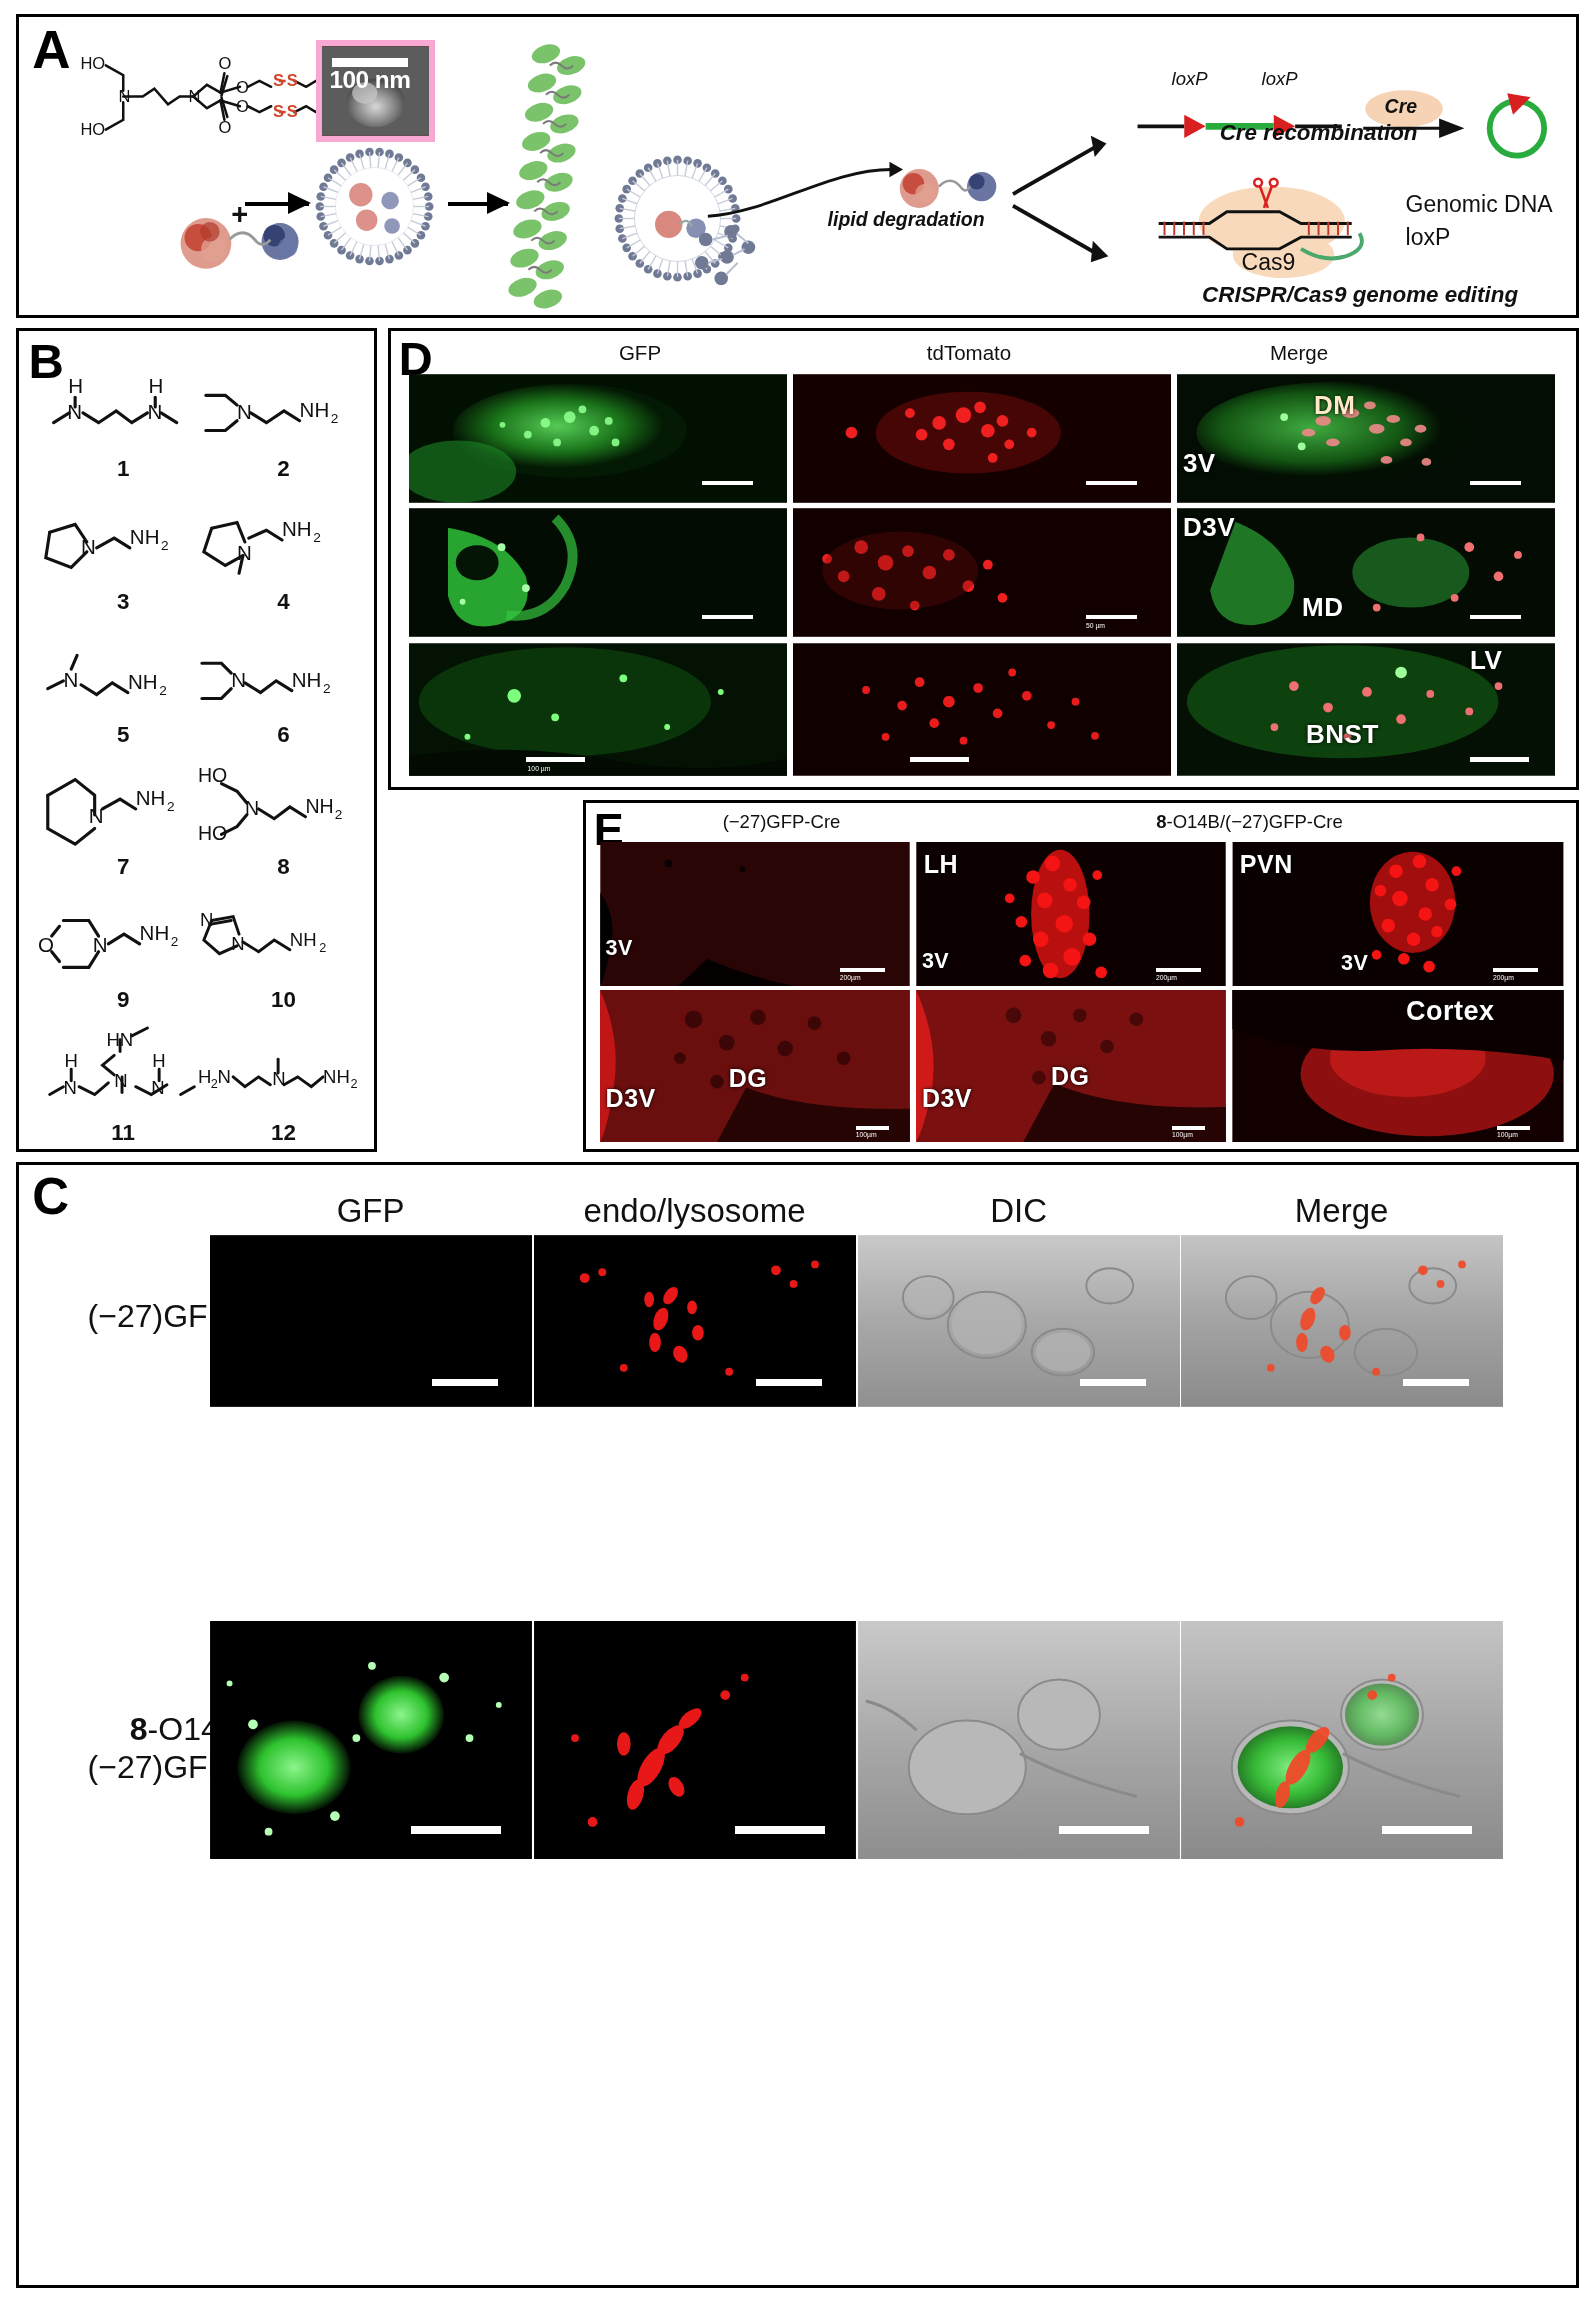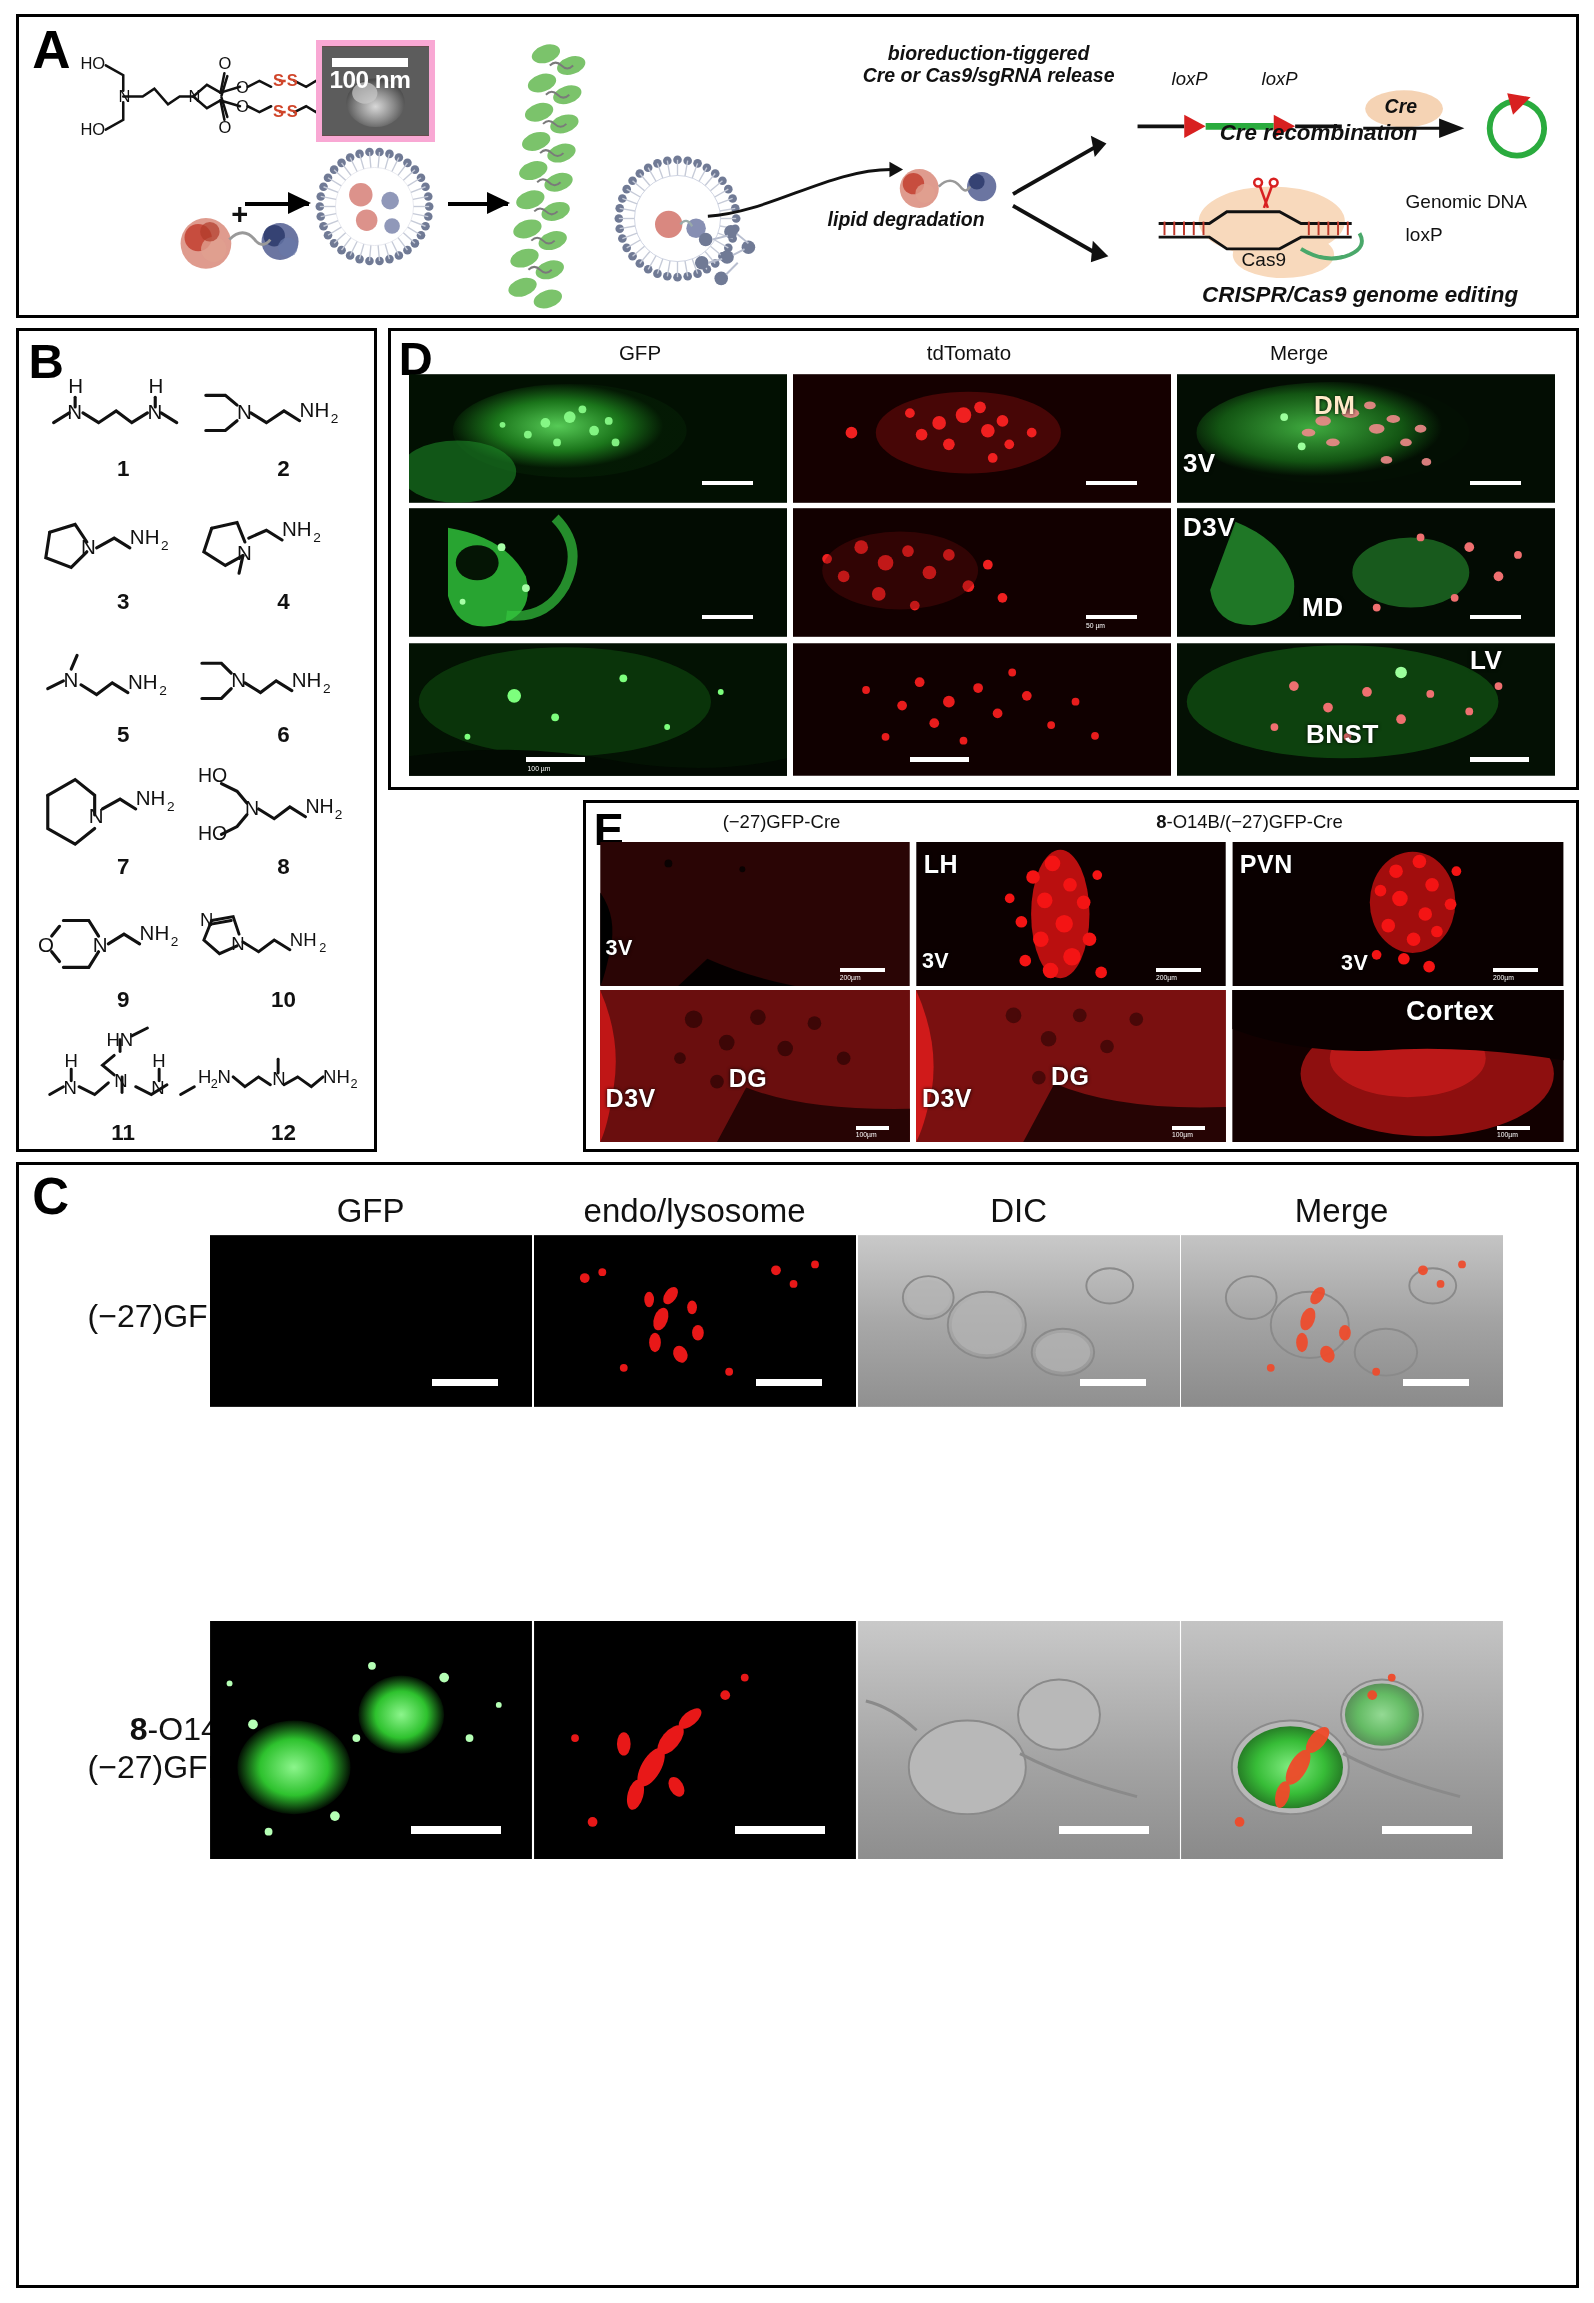--- a/index.html
+++ b/index.html
@@ -14,21 +14,21 @@
   .capt{position:absolute;text-align:center;font-style:italic;font-weight:bold;font-size:20.5px;line-height:1.14;}
   #capA1{left:55px;top:125px;width:332px;}
   #plusA{position:absolute;left:55px;top:181px;width:332px;text-align:center;font-size:29px;font-weight:bold;}
   #capA2{left:35px;top:252px;width:371px;}
   .tem{position:absolute;left:297px;top:23.4px;width:107px;height:90px;border:6px solid #f9a8d4;overflow:hidden;background:#7f1d1d;}
   .tem .sb{position:absolute;left:10.7px;top:11.7px;width:76px;height:8.8px;background:#fff;}
   .tem .tt{position:absolute;left:7.8px;top:19.5px;font-size:24.4px;font-weight:bold;color:#fff;letter-spacing:-0.5px;font-family:"Liberation Sans",sans-serif;}
   .arrowR{position:absolute;height:3.9px;background:#000;}
   .arrowR:after{content:"";position:absolute;right:-2px;top:-9.8px;border-left:23.4px solid #000;border-top:11.7px solid transparent;border-bottom:11.7px solid transparent;}
   .itxt{position:absolute;font-style:italic;font-weight:bold;font-size:19.5px;line-height:1.15;text-align:center;}
-  .ntxt{position:absolute;font-size:19px;}
+  .ntxt{position:absolute;font-size:23px;}
   .loxp{position:absolute;font-size:18.5px;}
   .loxp i{font-style:italic;}
 
   
   #panelB{left:15.6px;top:328px;width:361px;height:824px;}
   #panelB .plabel{position:absolute;left:9.8px;top:5.9px;font-size:49px;}
   .chemgrid{position:absolute;left:5.9px;top:13.7px;width:347px;height:798px;}
   .chemcell{position:absolute;width:170px;height:133px;}
   .chemimg{position:absolute;left:0;top:0;width:170px;height:94px;}
   .chemnum{position:absolute;left:0;top:94px;width:170px;text-align:center;font-size:22.4px;font-weight:bold;}
@@ -370,24 +370,20 @@
       <g stroke="#b9bfd0" stroke-width="2" fill="none">
         <path d="M21,18 l16,-4"></path>
           <path d="M46,12 l12,10"></path>
           <path d="M17,42 l14,-4"></path>
         <path d="M42,34 l12,-6"></path>
           <path d="M35,54 l12,-12"></path>
       </g>
     </svg>
   </div>
 
-  <div class="itxt" style="left:804px;top:25px;width:332px;">
-    <span>bioreduction-tiggered</span><br>
-    <span>Cre or Cas9/sgRNA release</span>
-  </div>
 
   <div class="itxt" style="left:780px;top:191px;width:215px;">lipid degradation</div>
 
   <div style="position:absolute;left:873px;top:146px;width:117px;height:51px;">
     <svg viewBox="0 0 120 52" width="117" height="51">
       <circle cx="28" cy="26" r="20" fill="#d98a7a" opacity=".85"></circle>
       <circle cx="22" cy="21" r="11" fill="#c0392b" opacity=".8"></circle>
       <circle cx="34" cy="31" r="10" fill="#e0a090" opacity=".8"></circle>
       <circle cx="92" cy="24" r="15" fill="#46538a" opacity=".8"></circle>
       <circle cx="87" cy="19" r="8" fill="#2c3a6b" opacity=".85"></circle>

